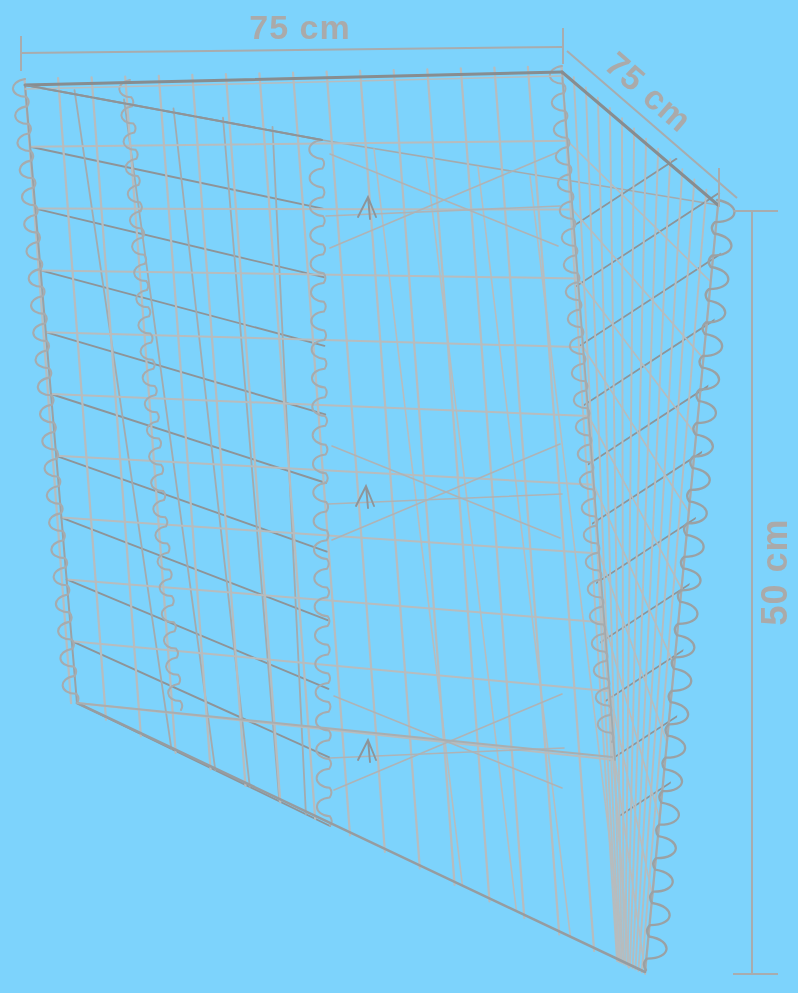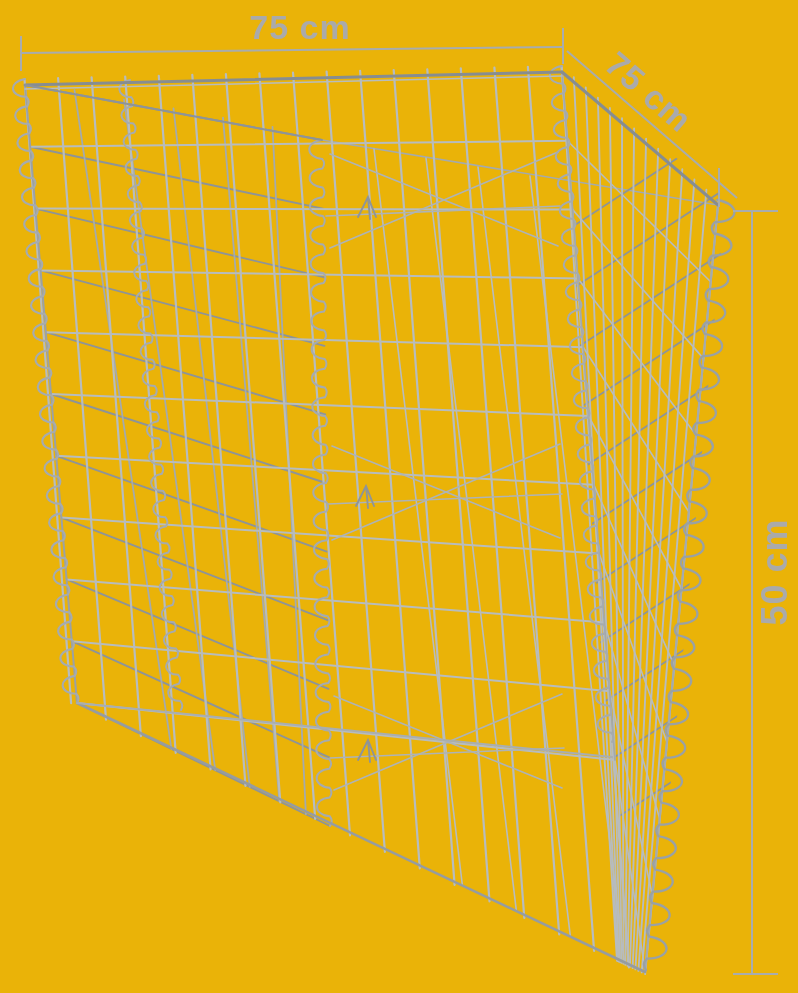--- a/index.html
+++ b/index.html
@@ -1,16 +1,16 @@
 <!DOCTYPE html>
 <html><head>
 <meta charset="utf-8">
 <style>
   html,body{margin:0;padding:0;background:#ffffff;}
-  .stage{position:relative;width:798px;height:993px;background:#eab308;overflow:hidden;
+  .stage{position:relative;width:798px;height:993px;background:#7dd3fc;overflow:hidden;
          font-family:"Liberation Sans", sans-serif;}
   svg{display:block;}
   .dim-label{font-family:"Liberation Sans", sans-serif;font-weight:bold;letter-spacing:1px;}
 </style>
 </head>
 <body>
 
 <div class="stage">
   <svg width="798" height="993" viewBox="0 0 798 993">
 

